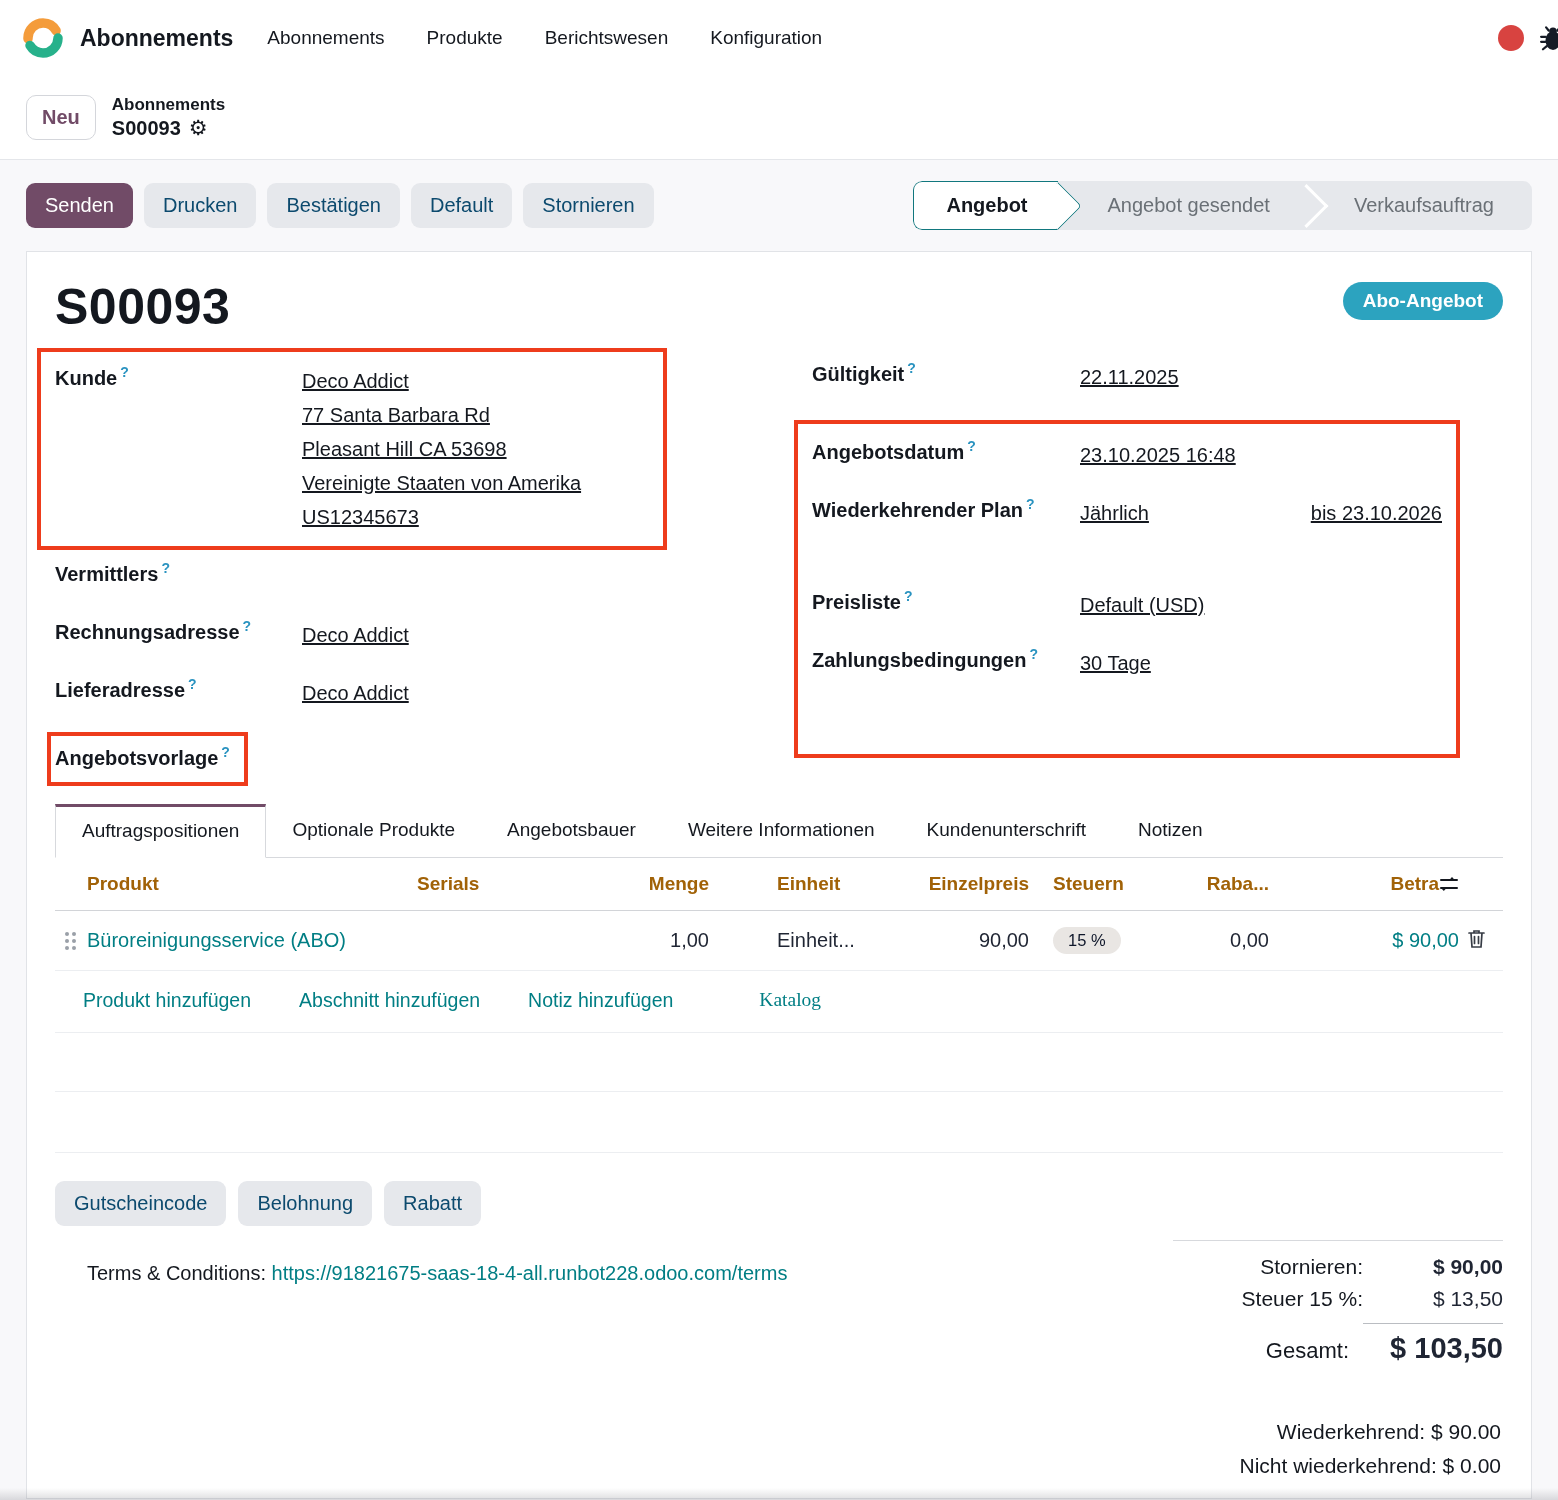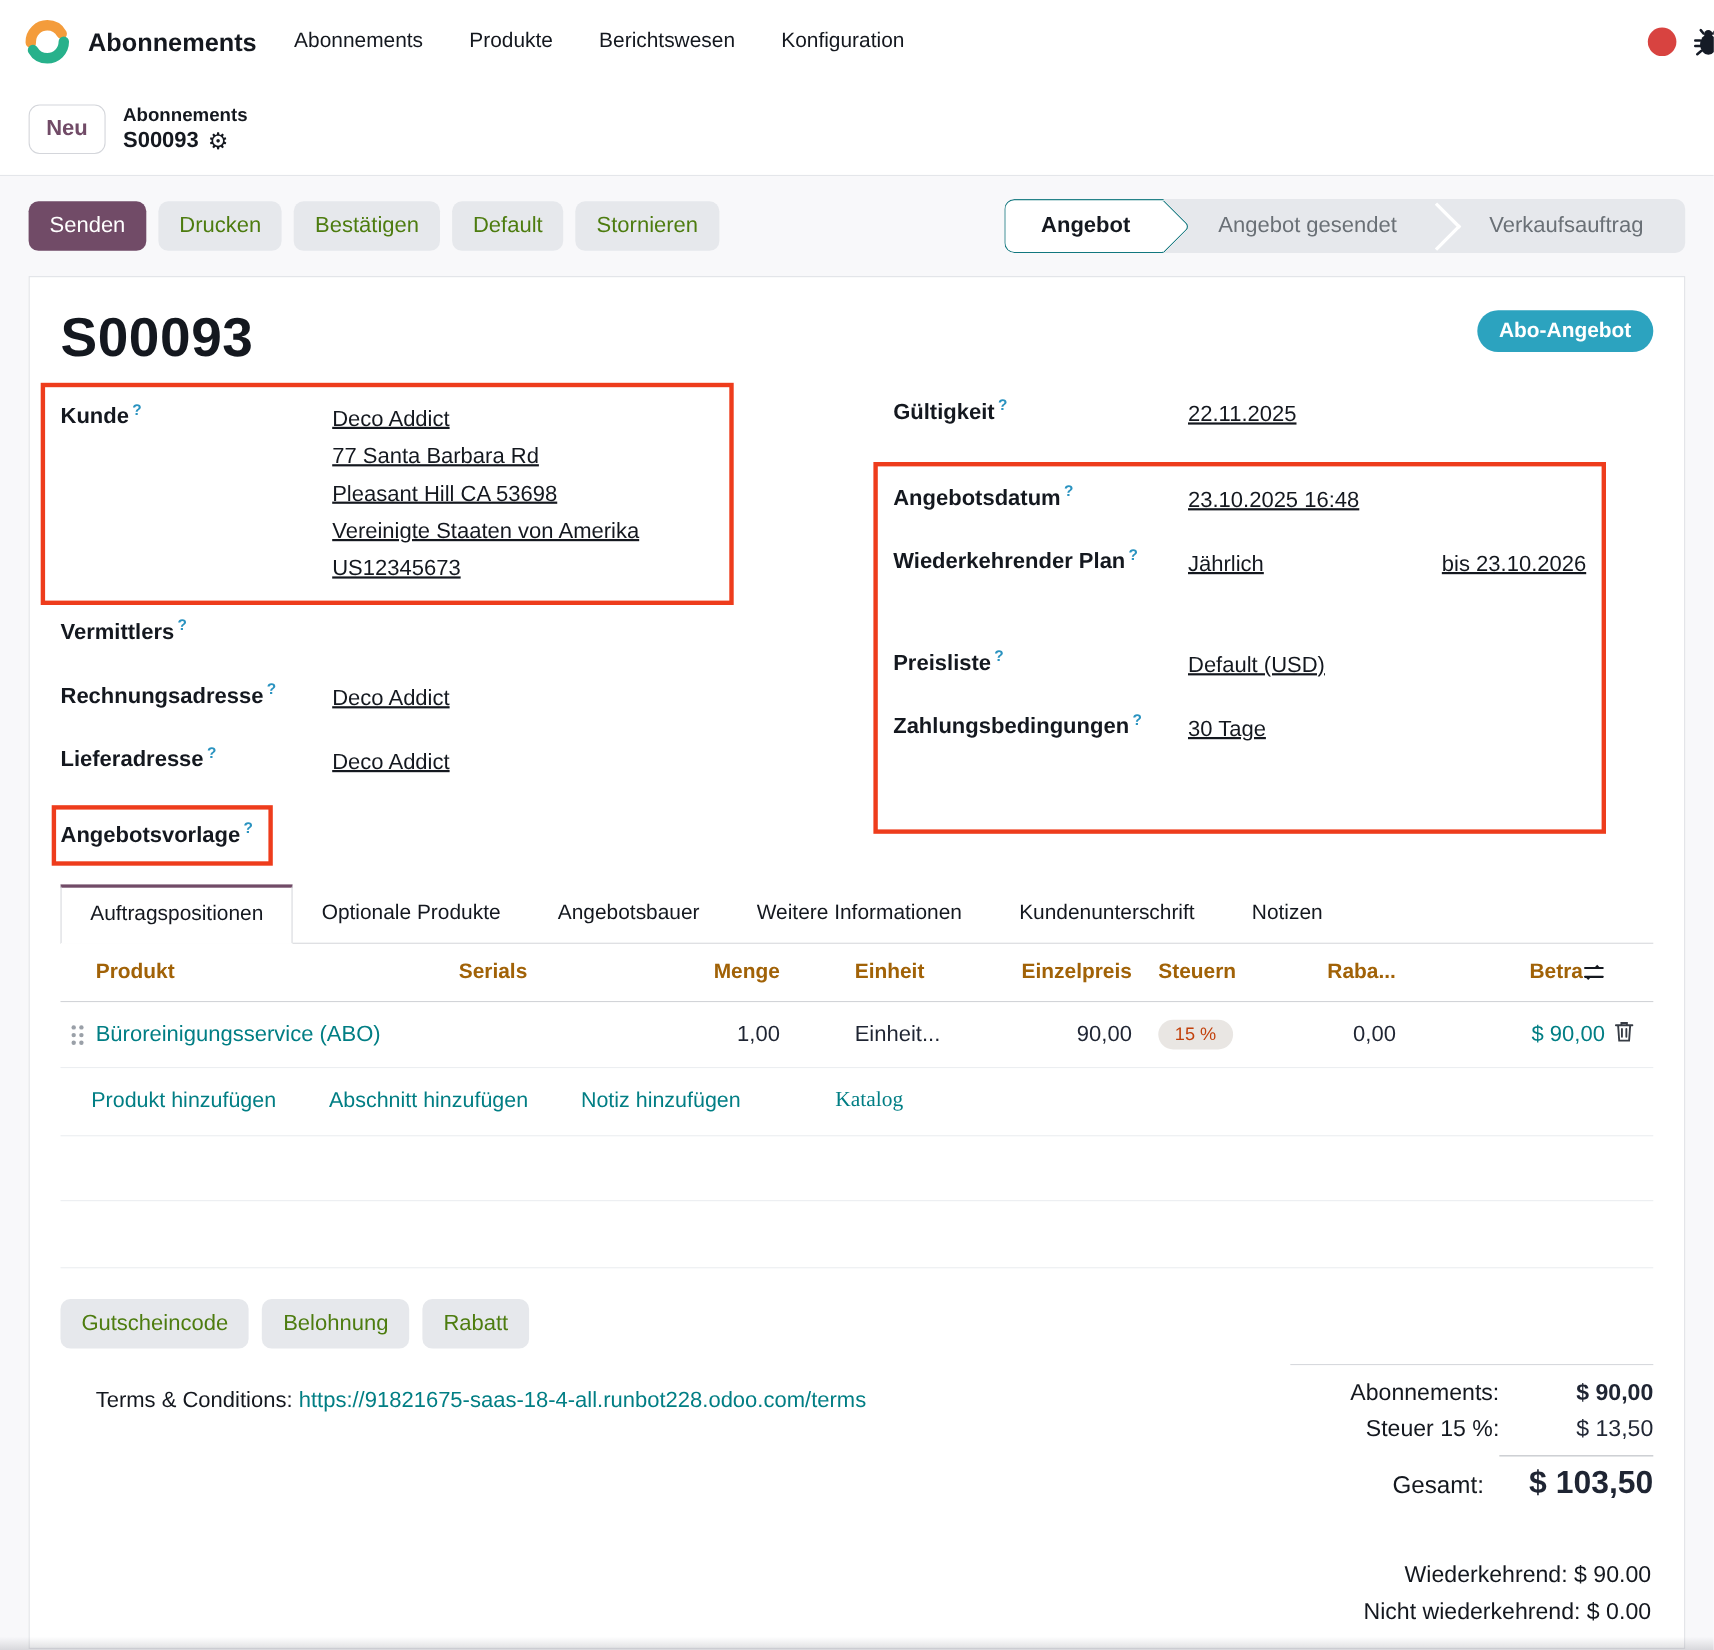--- a/index.html
+++ b/index.html
@@ -22,21 +22,21 @@
   .btn-new { border: 1px solid #d4d6db; background: #fff; color: #714B67; font-weight: 700; font-size: 20px; padding: 10px 15px; border-radius: 10px; cursor: pointer; font-family: inherit; }
   .crumbs { margin-left: 16px; line-height: 1.25; }
   .crumb-parent { font-size: 17px; color: #14181f; font-weight: 600; }
   .crumb-current { font-size: 20px; font-weight: 700; color: #14181f; display: flex; align-items: center; gap: 8px; }
   .gear { font-family: "DejaVu Sans", sans-serif; font-size: 21px; color: #14181f; cursor: pointer; }
   
   .content { background: #f8f8fa; height: 1340px; padding-top: 21px; }
   .action-row { display: flex; align-items: center; padding: 0 26px; }
   .btn { font-family: inherit; font-size: 20px; padding: 11px 19px; border-radius: 9px; border: none; cursor: pointer; }
   .btn-primary { background: #714B67; color: #fff; }
-  .btn-sec { background: #e6e8ec; color: #4d7c0f; }
+  .btn-sec { background: #e6e8ec; color: #0c4a6e; }
   .action-left { display: flex; gap: 11px; }
   
   .statusbar { margin-left: auto; display: flex; align-items: stretch; background: #e6e8ec; border-radius: 9px; height: 49px; overflow: hidden; }
   .step { display: flex; align-items: center; font-size: 20px; color: #6a7076; font-weight: 500; padding: 0 38px; position: relative; cursor: pointer; }
   .step.active { background: #fff; border: 1.5px solid #11777e; border-right: none; border-radius: 9px 0 0 9px; color: #14181f; font-weight: 700; padding: 0 30px 0 32px; }
   .step.active::after { content: ""; position: absolute; right: -17px; top: 50%; width: 33px; height: 33px; background: #fff;
     transform: translateY(-50%) rotate(45deg); border-top: 1.5px solid #11777e; border-right: 1.5px solid #11777e; border-radius: 0 5px 0 0; z-index: 2; }
   .step.s2 { padding-left: 50px; }
   .step.s2::after { content: ""; position: absolute; right: -14px; top: 50%; width: 28px; height: 28px;
     transform: translateY(-50%) rotate(45deg); border-top: 3px solid #fff; border-right: 3px solid #fff; z-index: 1; }
@@ -76,21 +76,21 @@
   .thead { border-bottom: 1px solid #d2d4d8; }
   .thead > div { font-size: 19px; font-weight: 600; color: #a16207; padding: 15px 4px; }
   .tbody-row { border-bottom: 1px solid #eceef1; }
   .tbody-row > div { font-size: 20px; padding: 16px 4px; }
   .c-right { text-align: right; }
   .c-einheit { padding-left: 64px !important; }
   .c-steuern { padding-left: 20px !important; }
   .link-teal { color: #017E84; cursor: pointer; text-decoration: none; }
   .drag-dots { display: grid; grid-template-columns: 4px 4px; gap: 3px; width: 11px; margin-left: 6px; cursor: grab; }
   .drag-dots i { width: 4px; height: 4px; border-radius: 50%; background: #9aa0a8; }
-  .tax-pill { display: inline-block; background: #e9e6e3; border-radius: 15px; padding: 4px 15px; font-size: 16.5px; color: #c2410c; }
+  .tax-pill { display: inline-block; background: #e9e6e3; border-radius: 15px; padding: 4px 15px; font-size: 16.5px; color: #0f172a; }
   .betrag-head { display: flex; align-items: center; justify-content: flex-end; gap: 0; }
   .links-row { display: flex; gap: 48px; padding: 18px 4px 20px 28px; font-size: 19.5px; border-bottom: 1px solid #eceef1; }
   .links-row .katalog { margin-left: 38px; font-family: Liberation Serif, serif; }
   .empty-strip { height: 59px; border-bottom: 1px solid #eceef1; }
   .empty-strip2 { height: 61px; border-bottom: 1px solid #eceef1; }
   
   .promo-row { display: flex; justify-content: flex-start; gap: 12px; margin-top: 28px; }
   .terms-totals { display: flex; margin-top: 14px; }
   .terms { font-size: 20px; margin: 22px 0 0 32px; color: #14181f; }
   .totals { margin-left: auto; width: 330px; border-top: 1px solid #d7d9dd; padding-top: 10px; }
@@ -316,21 +316,21 @@
         <button class="btn btn-sec">Rabatt</button>
       </div>
 
       <div class="terms-totals">
         <div class="terms">
           <span>Terms &amp; Conditions:</span>
           <a class="link-teal">https://91821675-saas-18-4-all.runbot228.odoo.com/terms</a>
         </div>
         <div class="totals">
           <div class="t-line t-net">
-            <span class="lbl">Abonnements:</span>
+            <span class="lbl">Stornieren:</span>
             <span class="val">$ 90,00</span>
           </div>
           <div class="t-line">
             <span class="lbl">Steuer 15 %:</span>
             <span class="val">$ 13,50</span>
           </div>
           <div class="t-line t-total">
             <span class="lbl">Gesamt:</span>
             <span class="val">$ 103,50</span>
           </div>

